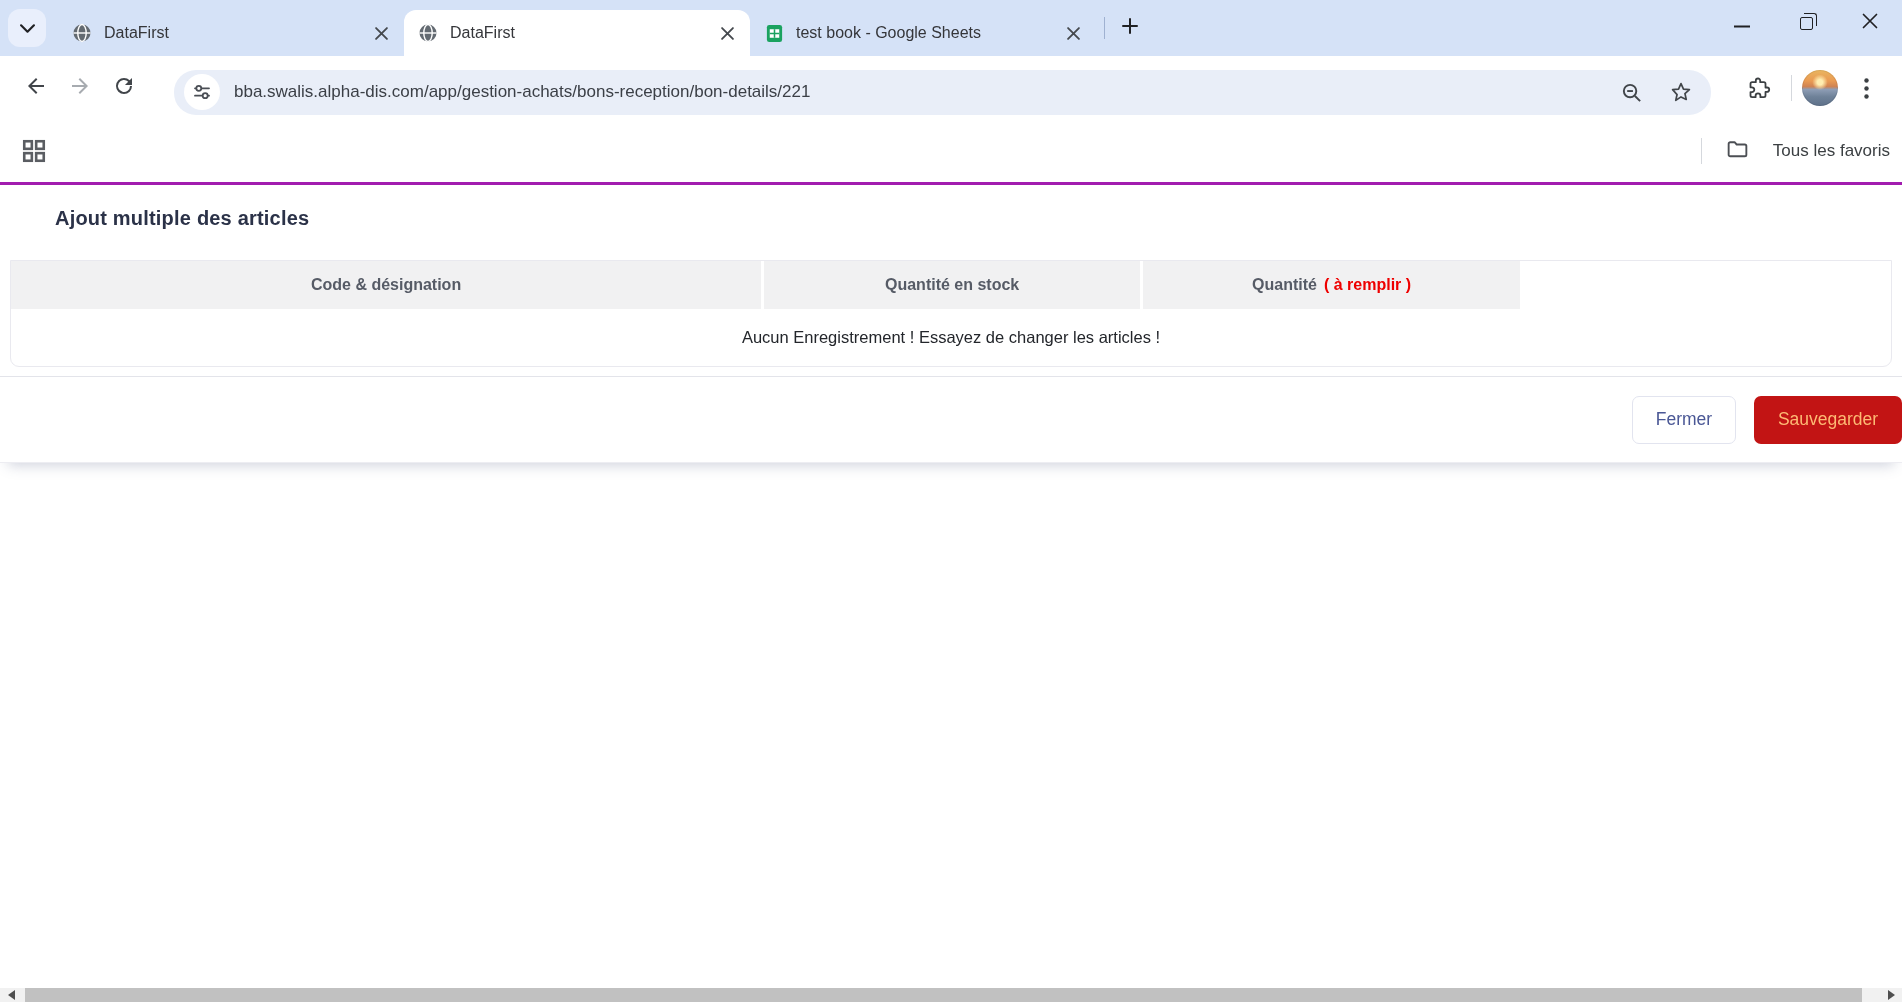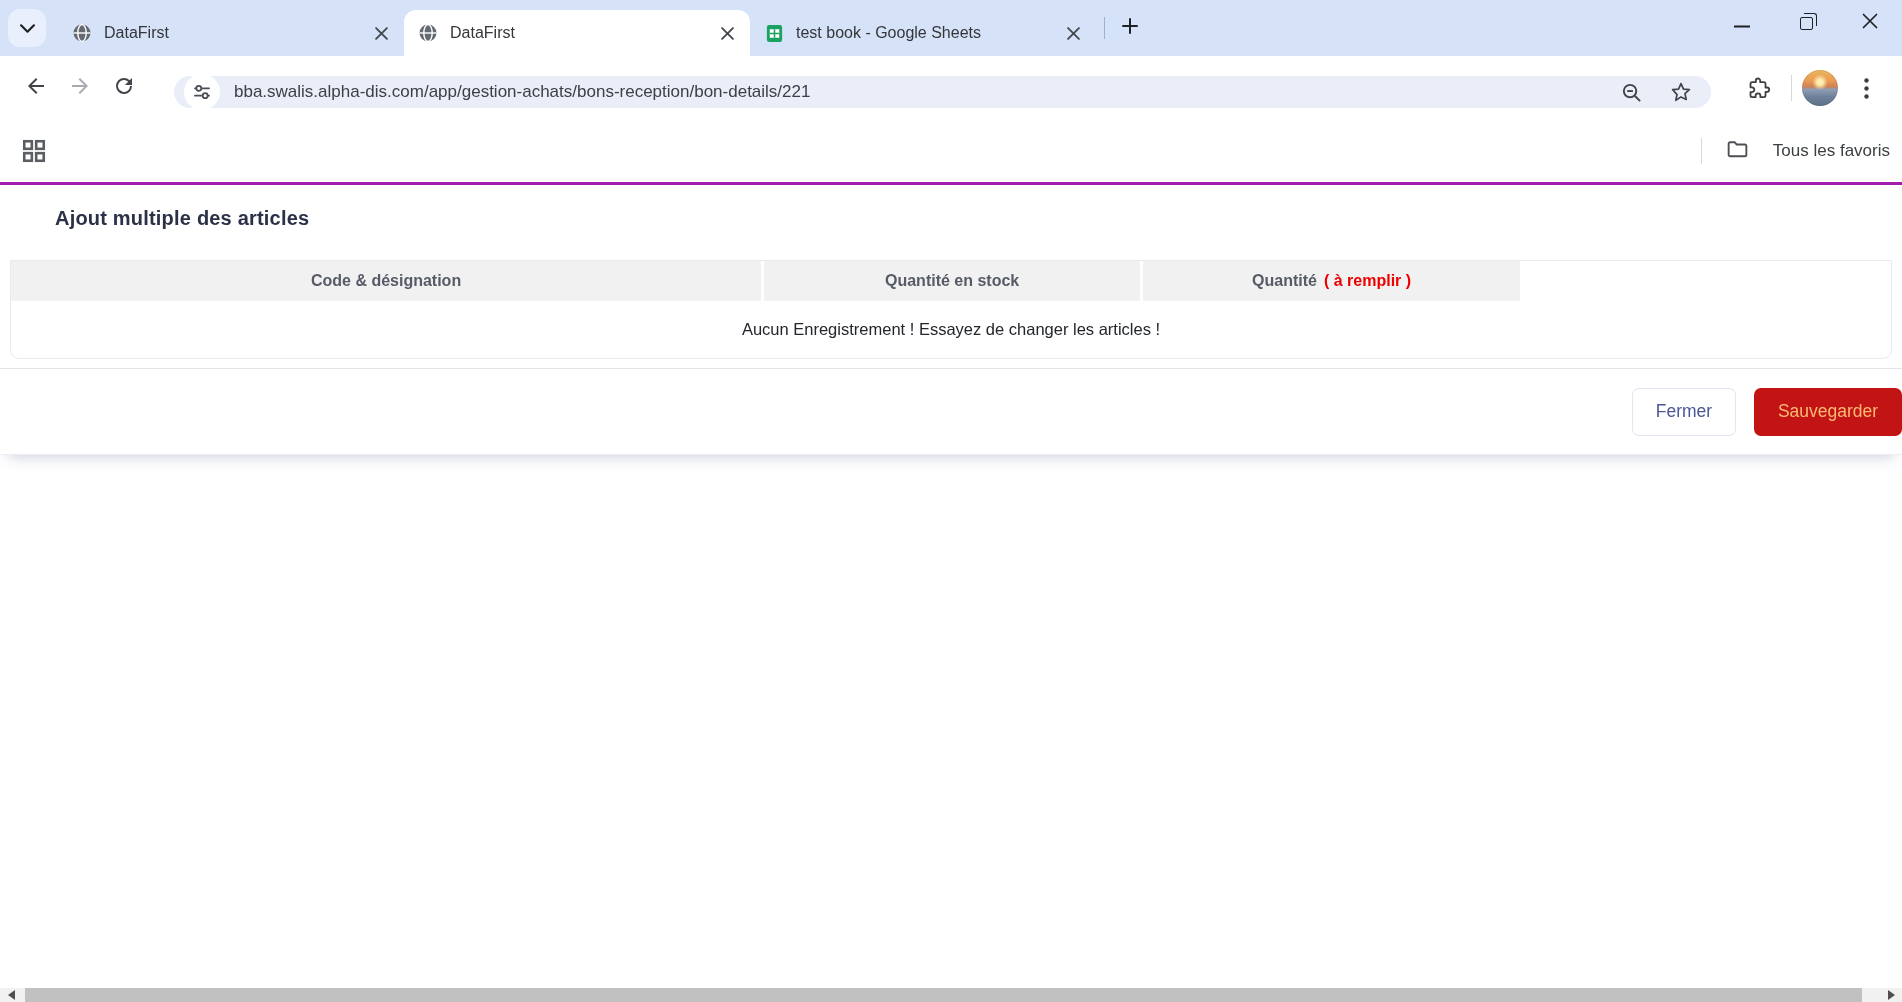--- a/index.html
+++ b/index.html
@@ -27,21 +27,21 @@
   .new-tab{align-self:center;width:34px;height:34px;border-radius:50%;display:flex;align-items:center;justify-content:center;cursor:pointer;}
   .win-controls{margin-left:auto;align-self:flex-start;display:flex;height:46px;}
   .win-btn{width:64px;height:46px;display:flex;align-items:center;justify-content:center;cursor:pointer;}
   .restore-glyph{width:13px;height:13px;border:1.8px solid #202124;border-radius:2px;position:relative;}
   .restore-glyph::before{content:"";position:absolute;top:-5px;left:3px;width:12px;height:12px;
     border-top:1.8px solid #202124;border-right:1.8px solid #202124;border-radius:0 3px 0 0;}
 
   
   .toolbar{height:64px;background:#fff;display:flex;align-items:center;padding:0 10px 0 14px;}
   .tb-btn{width:44px;height:44px;border-radius:50%;display:flex;align-items:center;justify-content:center;cursor:pointer;flex:0 0 auto;}
-  .omnibox{flex:1;height:32px;border-radius:22px;background:var(--omnibox-bg);display:flex;align-items:center;
+  .omnibox{flex:1;height:45px;border-radius:22px;background:var(--omnibox-bg);display:flex;align-items:center;
     margin:8px 26px 0 28px;padding:0 12px 0 10px;min-width:0;}
   .omni-chip{width:36px;height:36px;border-radius:50%;background:#fff;display:flex;align-items:center;justify-content:center;flex:0 0 auto;cursor:pointer;}
   .url-text{flex:1;margin-left:14px;font-size:17px;color:#3b3f46;white-space:nowrap;overflow:hidden;}
   .omni-right{display:flex;align-items:center;gap:14px;margin-left:10px;}
   .toolbar-right{display:flex;align-items:center;gap:10px;padding-right:8px;}
   .v-divider{width:1px;height:26px;background:#d5d8dd;}
   .avatar{width:36px;height:36px;border-radius:50%;cursor:pointer;flex:0 0 auto;
     background:
       radial-gradient(circle at 50% 34%, #ffedb0 0 9%, rgba(255,237,176,0) 26%),
       linear-gradient(180deg,#e9b660 0%,#ea9b53 30%,#cf8353 46%,#8e9db5 54%,#6f8299 74%,#5d7089 100%);
@@ -50,21 +50,21 @@
   
   .bookmarks{height:62px;background:#fff;display:flex;align-items:center;padding:0 8px 0 14px;}
   .bm-right{margin-left:auto;display:flex;align-items:center;gap:23px;padding-right:4px;}
   .bm-label{font-size:17px;color:#3c4043;white-space:nowrap;cursor:pointer;}
 
   
   .content{position:relative;background:#fff;border-top:3px solid #a21caf;height:806px;}
   .page-title{margin:22px 0 0 55px;font-size:20px;font-weight:700;color:var(--heading-color);letter-spacing:.2px;}
   .table-card{margin:30px 10px 0 10px;border:1px solid #e9e9ef;border-radius:0 0 9px 9px;overflow:hidden;background:#fff;}
   .thead{display:flex;gap:3px;background:#fff;}
-  .th{height:40px;background:#f1f1f2;display:flex;align-items:center;justify-content:center;
+  .th{height:48px;background:#f1f1f2;display:flex;align-items:center;justify-content:center;
       font-size:16px;font-weight:600;color:#565b66;}
   .th.c1{width:39.9%;}  .th.c2{width:20.05%;} .th.c3{width:20%;} .th.c4{width:20.05%;}
   .th .req{color:var(--required-red);font-weight:700;margin-left:7px;}
   .tbody-empty{height:57px;display:flex;align-items:center;justify-content:center;
       font-size:16.5px;color:#23262b;}
   .modal-footer{margin-top:9px;height:87px;border-top:1px solid #e3e4ea;border-bottom:1px solid #ededf2;
       display:flex;align-items:center;justify-content:flex-end;gap:18px;background:#fff;
       box-shadow:0 10px 13px -8px rgba(76,87,125,.28);}
   .btn{height:48px;border-radius:7px;font-size:17.5px;cursor:pointer;display:flex;align-items:center;justify-content:center;}
   .btn-close{width:104px;background:#fff;border:1px solid #e2e4ef;color:var(--close-btn-text);}

